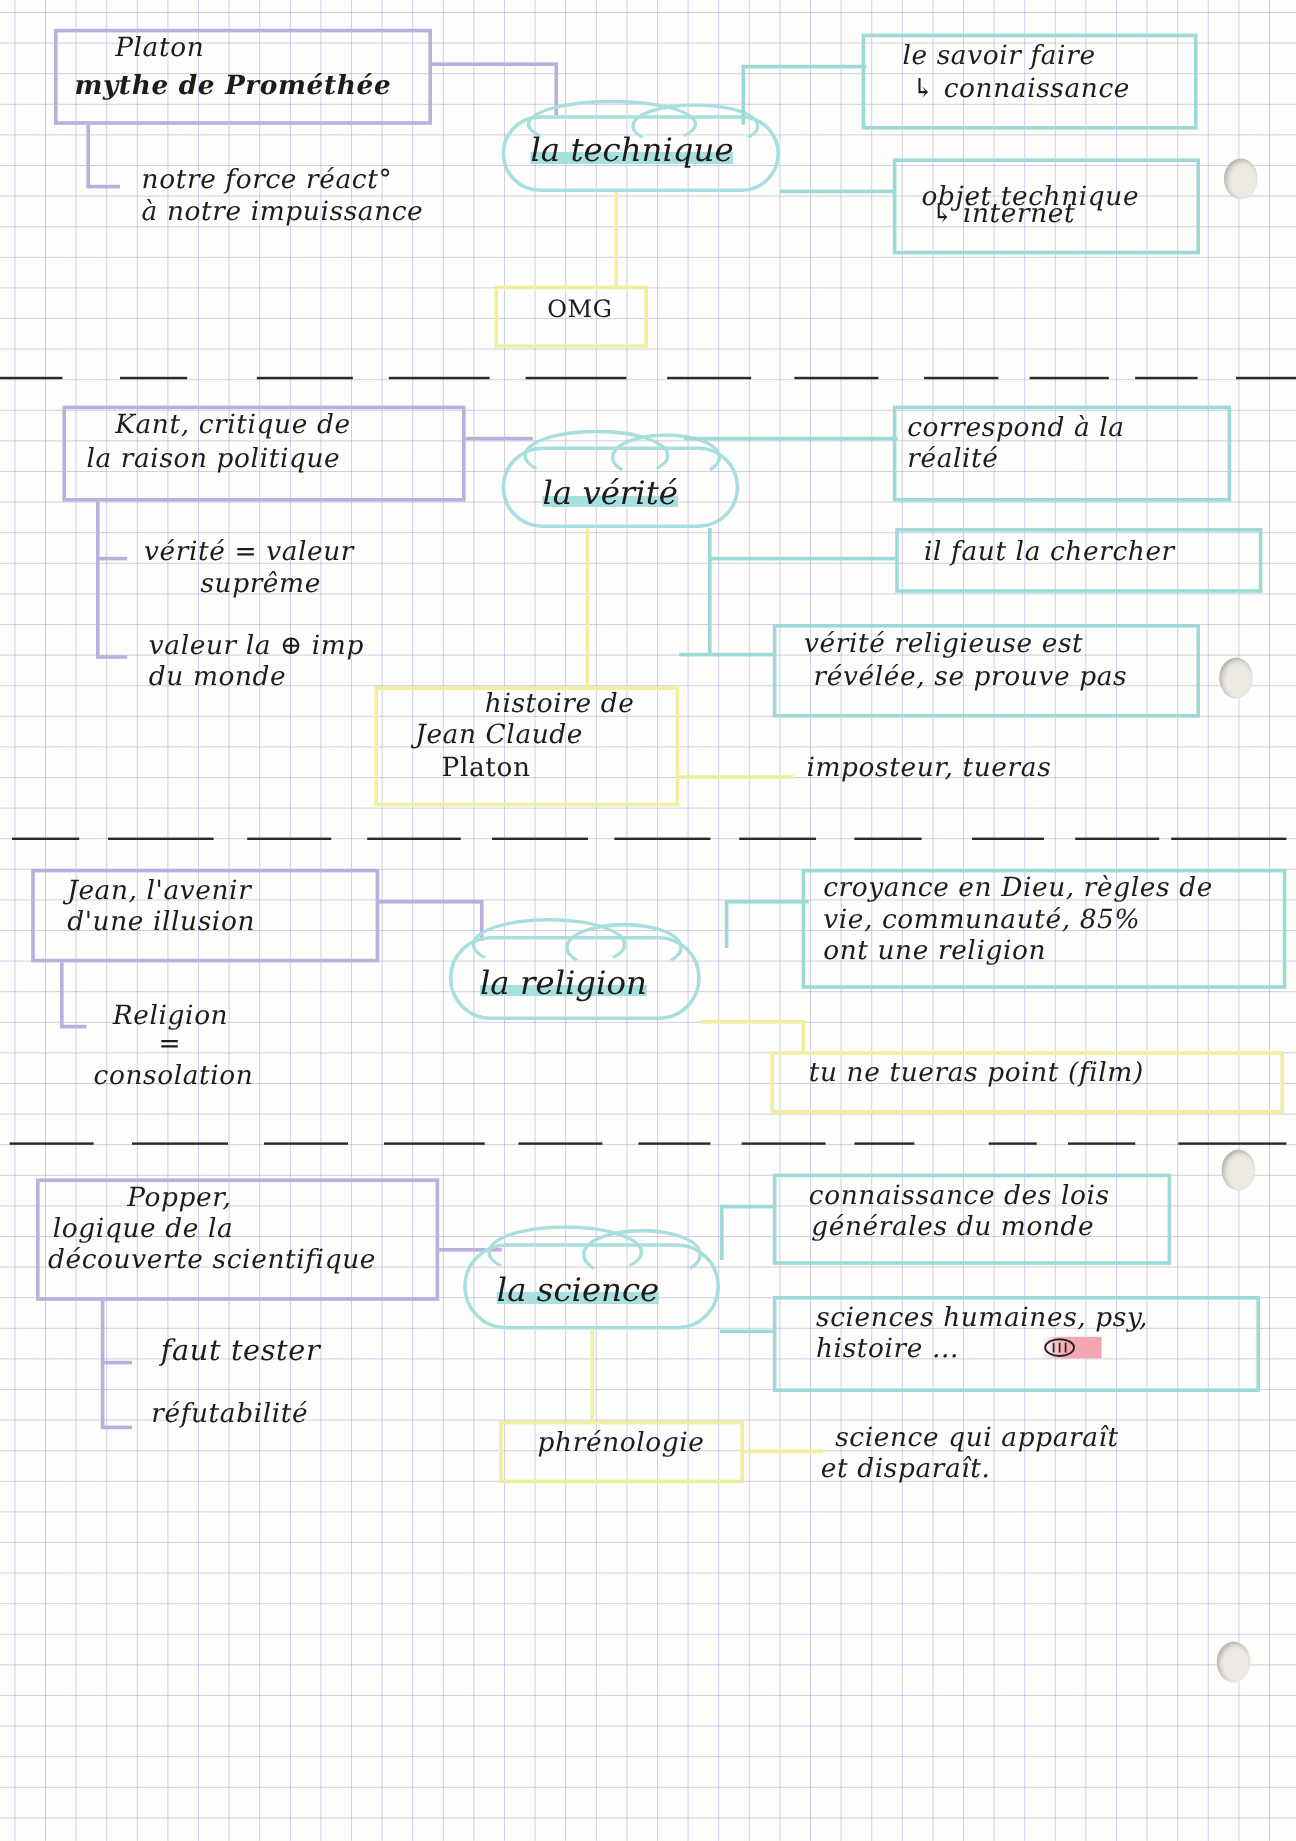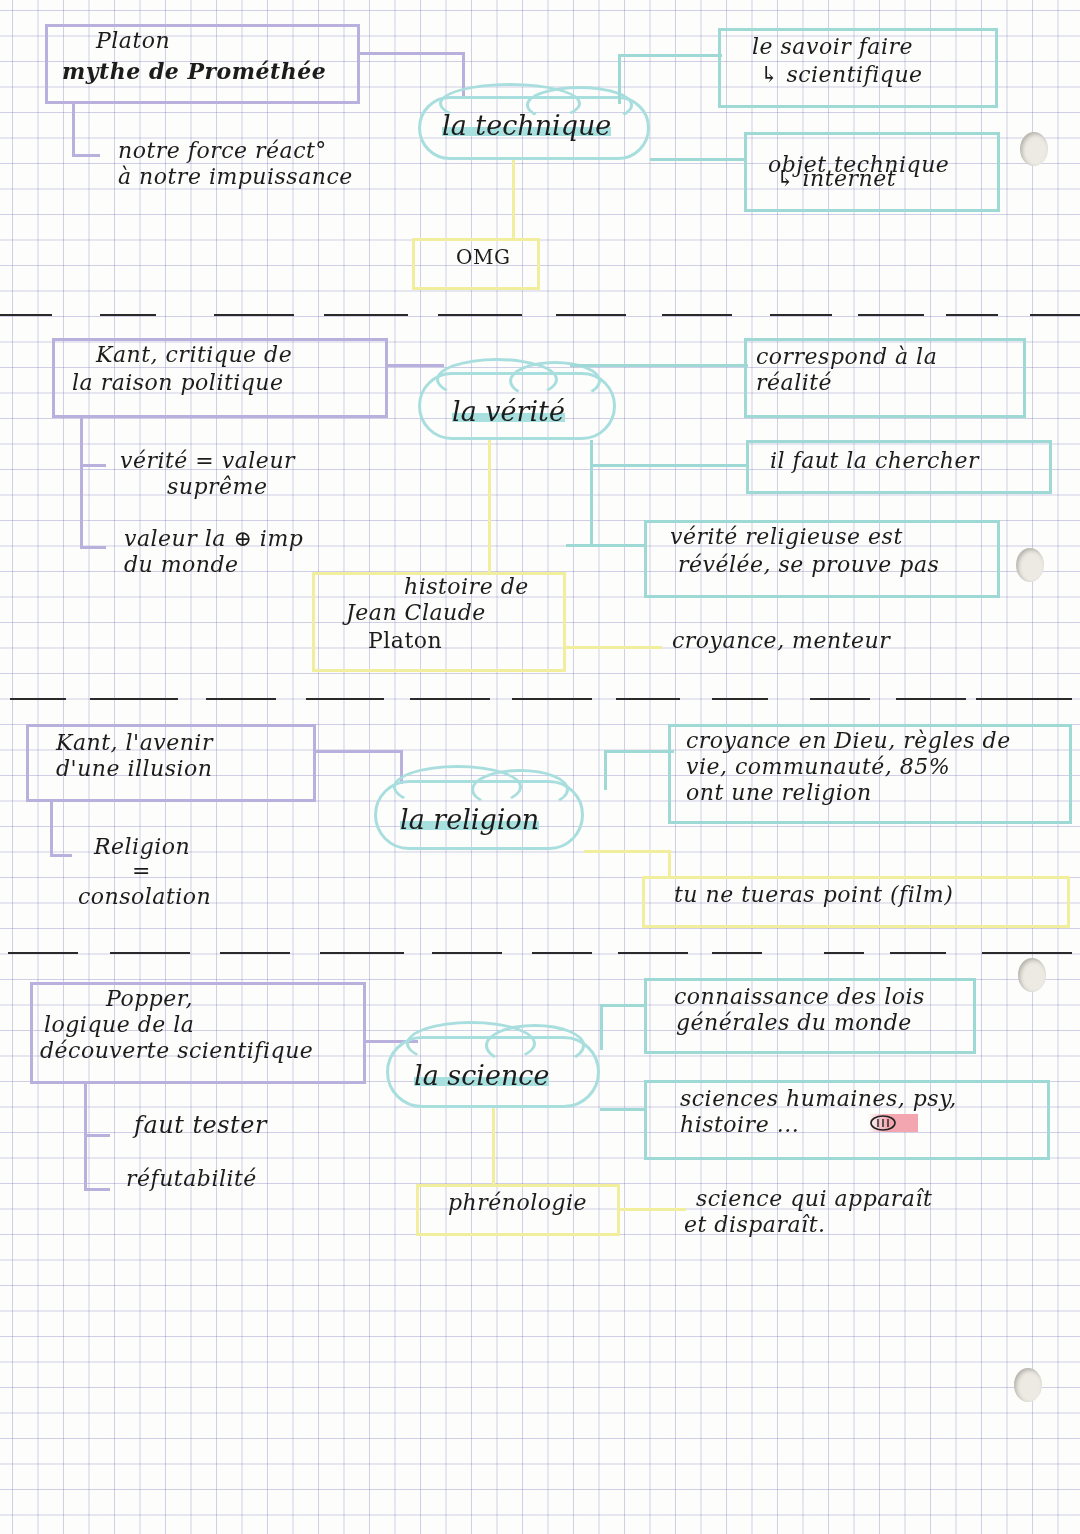--- a/index.html
+++ b/index.html
@@ -57,21 +57,21 @@
 
     <div class="line ly" style="left:512px;top:160px;width:3px;height:80px;"></div>
     <div class="box yellow" style="left:412px;top:238px;width:128px;height:52px;"></div>
     <div class="txt" style="left:456px;top:244px;font-style:normal;font-size:20px;">OMG</div>
 
     <div class="line lt" style="left:618px;top:54px;width:104px;height:3px;"></div>
     <div class="line lt" style="left:618px;top:54px;width:3px;height:50px;"></div>
     <div class="line lt" style="left:650px;top:158px;width:96px;height:3px;"></div>
     <div class="box teal" style="left:718px;top:28px;width:280px;height:80px;"></div>
     <div class="txt" style="left:752px;top:34px;">le savoir faire</div>
-    <div class="txt" style="left:760px;top:62px;">↳ scientifique</div>
+    <div class="txt" style="left:760px;top:62px;">↳ connaissance</div>
     <div class="box teal" style="left:744px;top:132px;width:256px;height:80px;"></div>
     <div class="txt" style="left:768px;top:152px;font-style:italic;">objet technique</div>
     <div class="txt" style="left:776px;top:166px;font-style:italic;">↳ internet</div>
   </div>
 
   <div>
     <div class="dash" style="left:0px;top:314px;width:52px;"></div>
     <div class="dash" style="left:100px;top:314px;width:56px;"></div>
     <div class="dash" style="left:214px;top:314px;width:80px;"></div>
     <div class="dash" style="left:324px;top:314px;width:84px;"></div>
@@ -99,21 +99,21 @@
 
     <div class="cloud" style="left:418px;top:372px;width:198px;height:68px;"></div>
     <div class="central" style="left:452px;top:396px;"><span class="hl">la vérité</span></div>
 
     <div class="line ly" style="left:488px;top:440px;width:3px;height:134px;"></div>
     <div class="box yellow" style="left:312px;top:572px;width:254px;height:100px;"></div>
     <div class="txt" style="left:404px;top:574px;">histoire de</div>
     <div class="txt" style="left:346px;top:600px;">Jean Claude</div>
     <div class="txt" style="left:368px;top:628px;font-style:normal;">Platon</div>
     <div class="line ly" style="left:566px;top:646px;width:96px;height:3px;"></div>
-    <div class="txt" style="left:672px;top:628px;">croyance, menteur</div>
+    <div class="txt" style="left:672px;top:628px;">imposteur, tueras</div>
 
     <div class="line lt" style="left:570px;top:364px;width:178px;height:3px;"></div>
     <div class="line lt" style="left:590px;top:440px;width:3px;height:106px;"></div>
     <div class="line lt" style="left:590px;top:464px;width:156px;height:3px;"></div>
     <div class="line lt" style="left:566px;top:544px;width:80px;height:3px;"></div>
     <div class="box teal" style="left:744px;top:338px;width:282px;height:80px;"></div>
     <div class="txt" style="left:756px;top:344px;">correspond à la</div>
     <div class="txt" style="left:756px;top:370px;">réalité</div>
     <div class="box teal" style="left:746px;top:440px;width:306px;height:54px;"></div>
     <div class="txt" style="left:770px;top:448px;">il faut la chercher</div>
@@ -131,21 +131,21 @@
     <div class="dash" style="left:512px;top:698px;width:80px;"></div>
     <div class="dash" style="left:616px;top:698px;width:64px;"></div>
     <div class="dash" style="left:712px;top:698px;width:56px;"></div>
     <div class="dash" style="left:810px;top:698px;width:60px;"></div>
     <div class="dash" style="left:896px;top:698px;width:70px;"></div>
     <div class="dash" style="left:976px;top:698px;width:96px;"></div>
   </div>
 
   <div>
     <div class="box purple" style="left:26px;top:724px;width:290px;height:78px;"></div>
-    <div class="txt" style="left:56px;top:730px;">Kant, l'avenir</div>
+    <div class="txt" style="left:56px;top:730px;">Jean, l'avenir</div>
     <div class="txt" style="left:56px;top:756px;">d'une illusion</div>
     <div class="line lp" style="left:50px;top:802px;width:3px;height:54px;"></div>
     <div class="line lp" style="left:50px;top:854px;width:22px;height:3px;"></div>
     <div class="line lp" style="left:316px;top:750px;width:86px;height:3px;"></div>
     <div class="line lp" style="left:400px;top:750px;width:3px;height:34px;"></div>
     <div class="txt" style="left:94px;top:834px;">Religion</div>
     <div class="txt" style="left:132px;top:858px;font-style:normal;">=</div>
     <div class="txt" style="left:78px;top:884px;">consolation</div>
 
     <div class="cloud" style="left:374px;top:780px;width:210px;height:70px;"></div>

